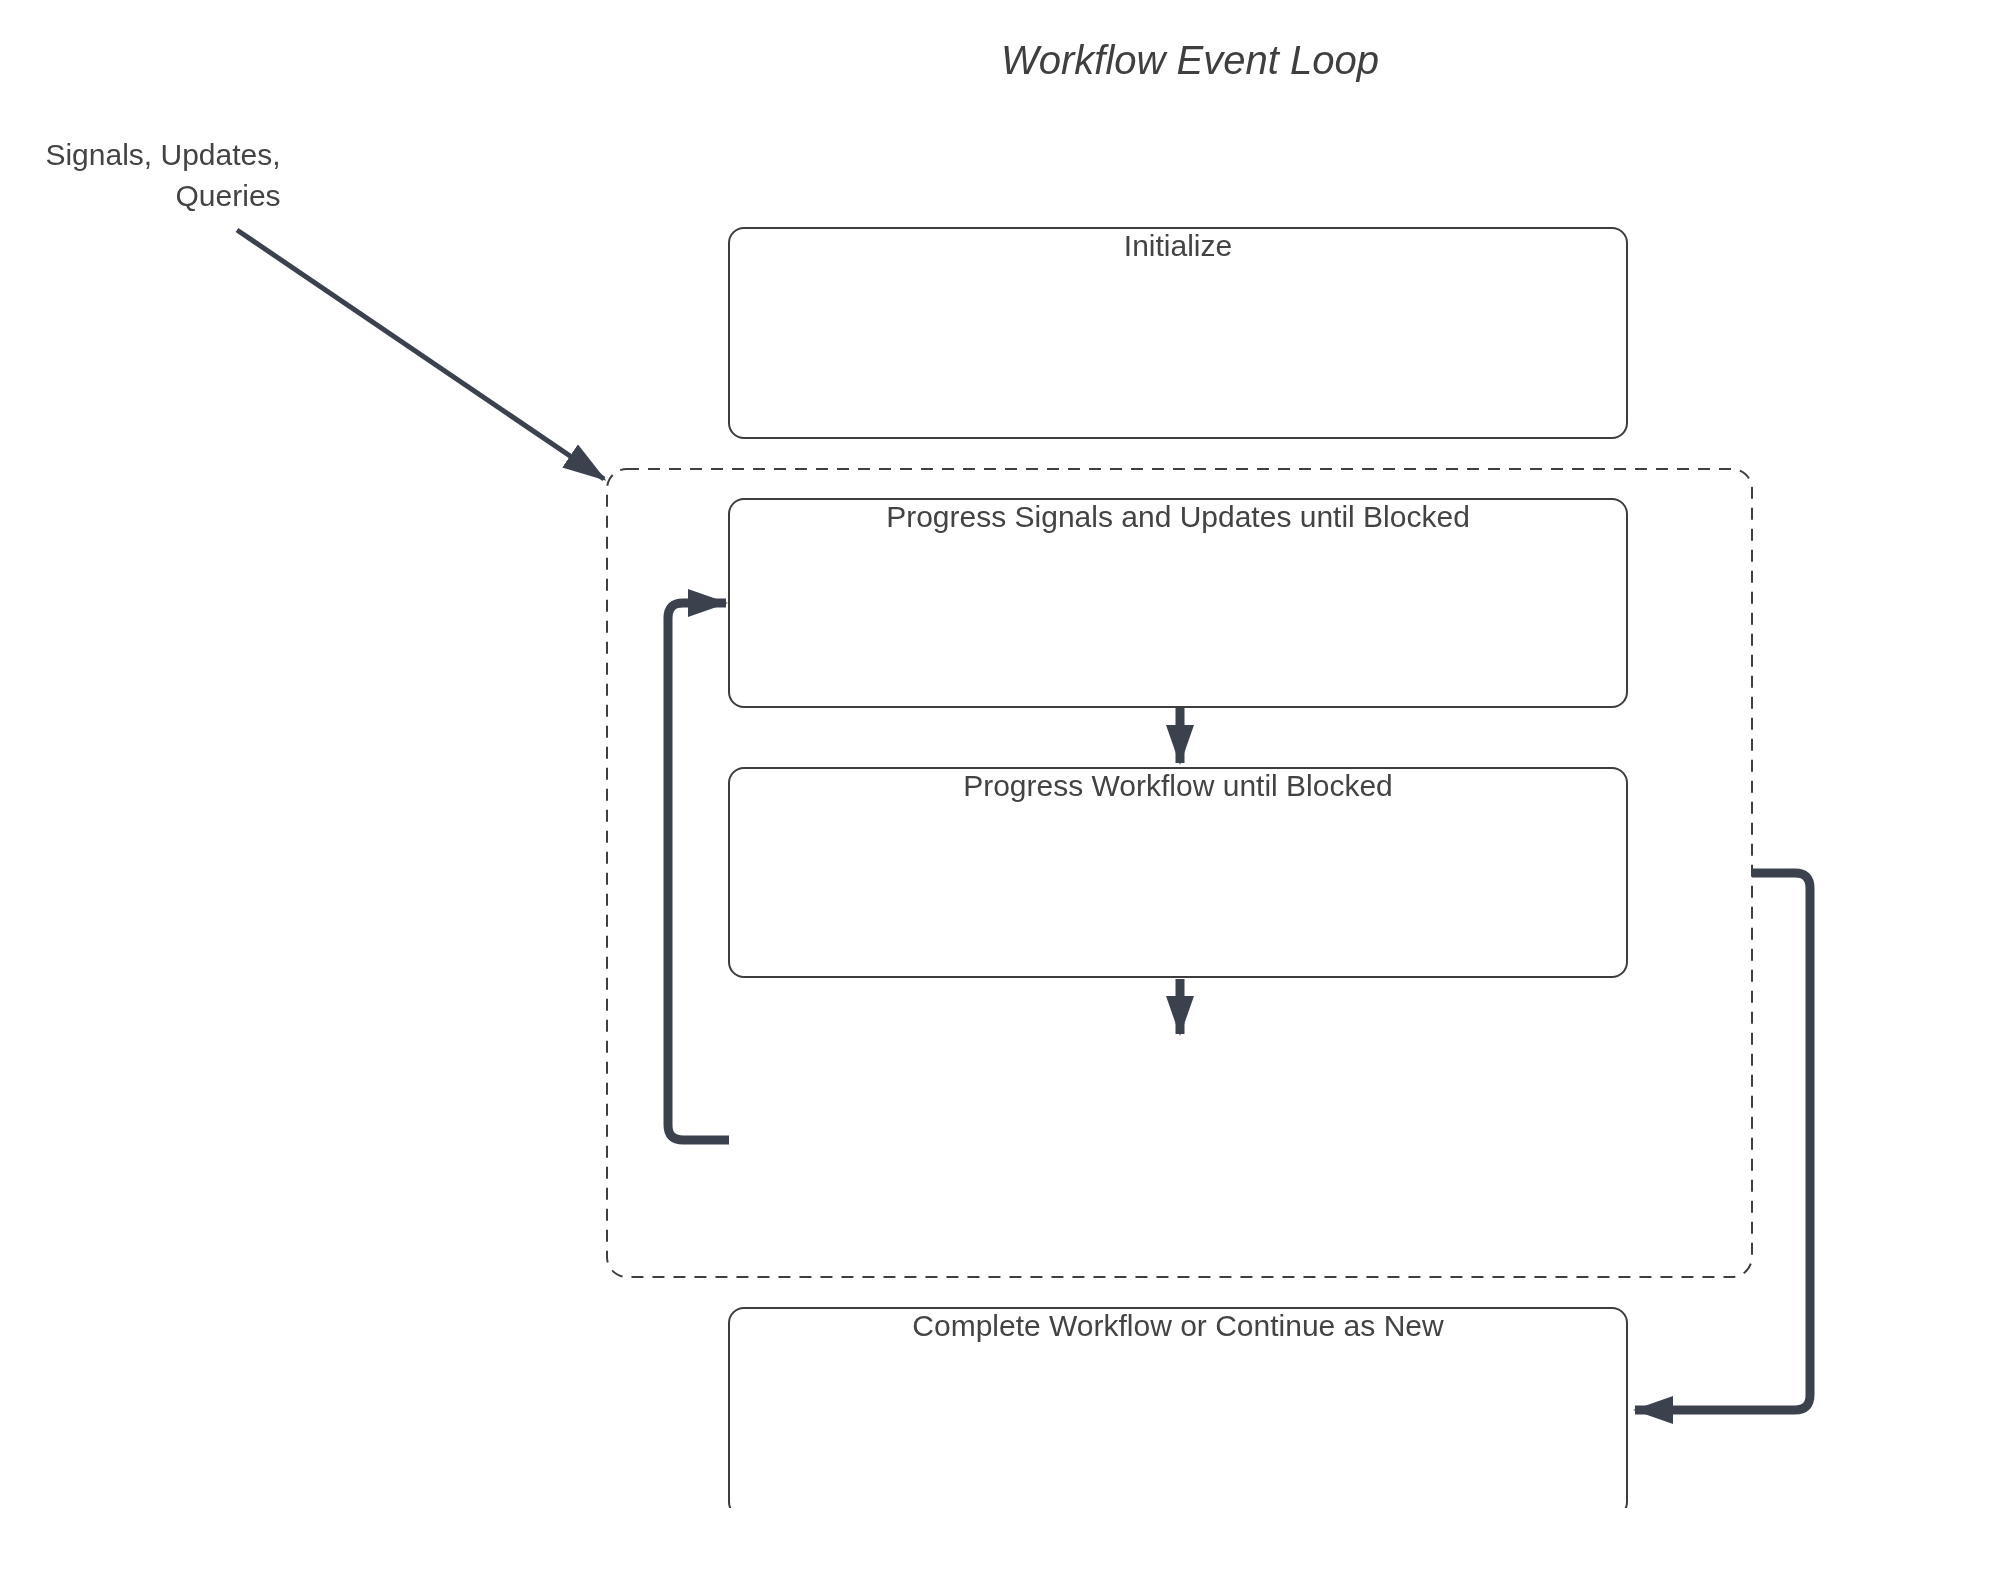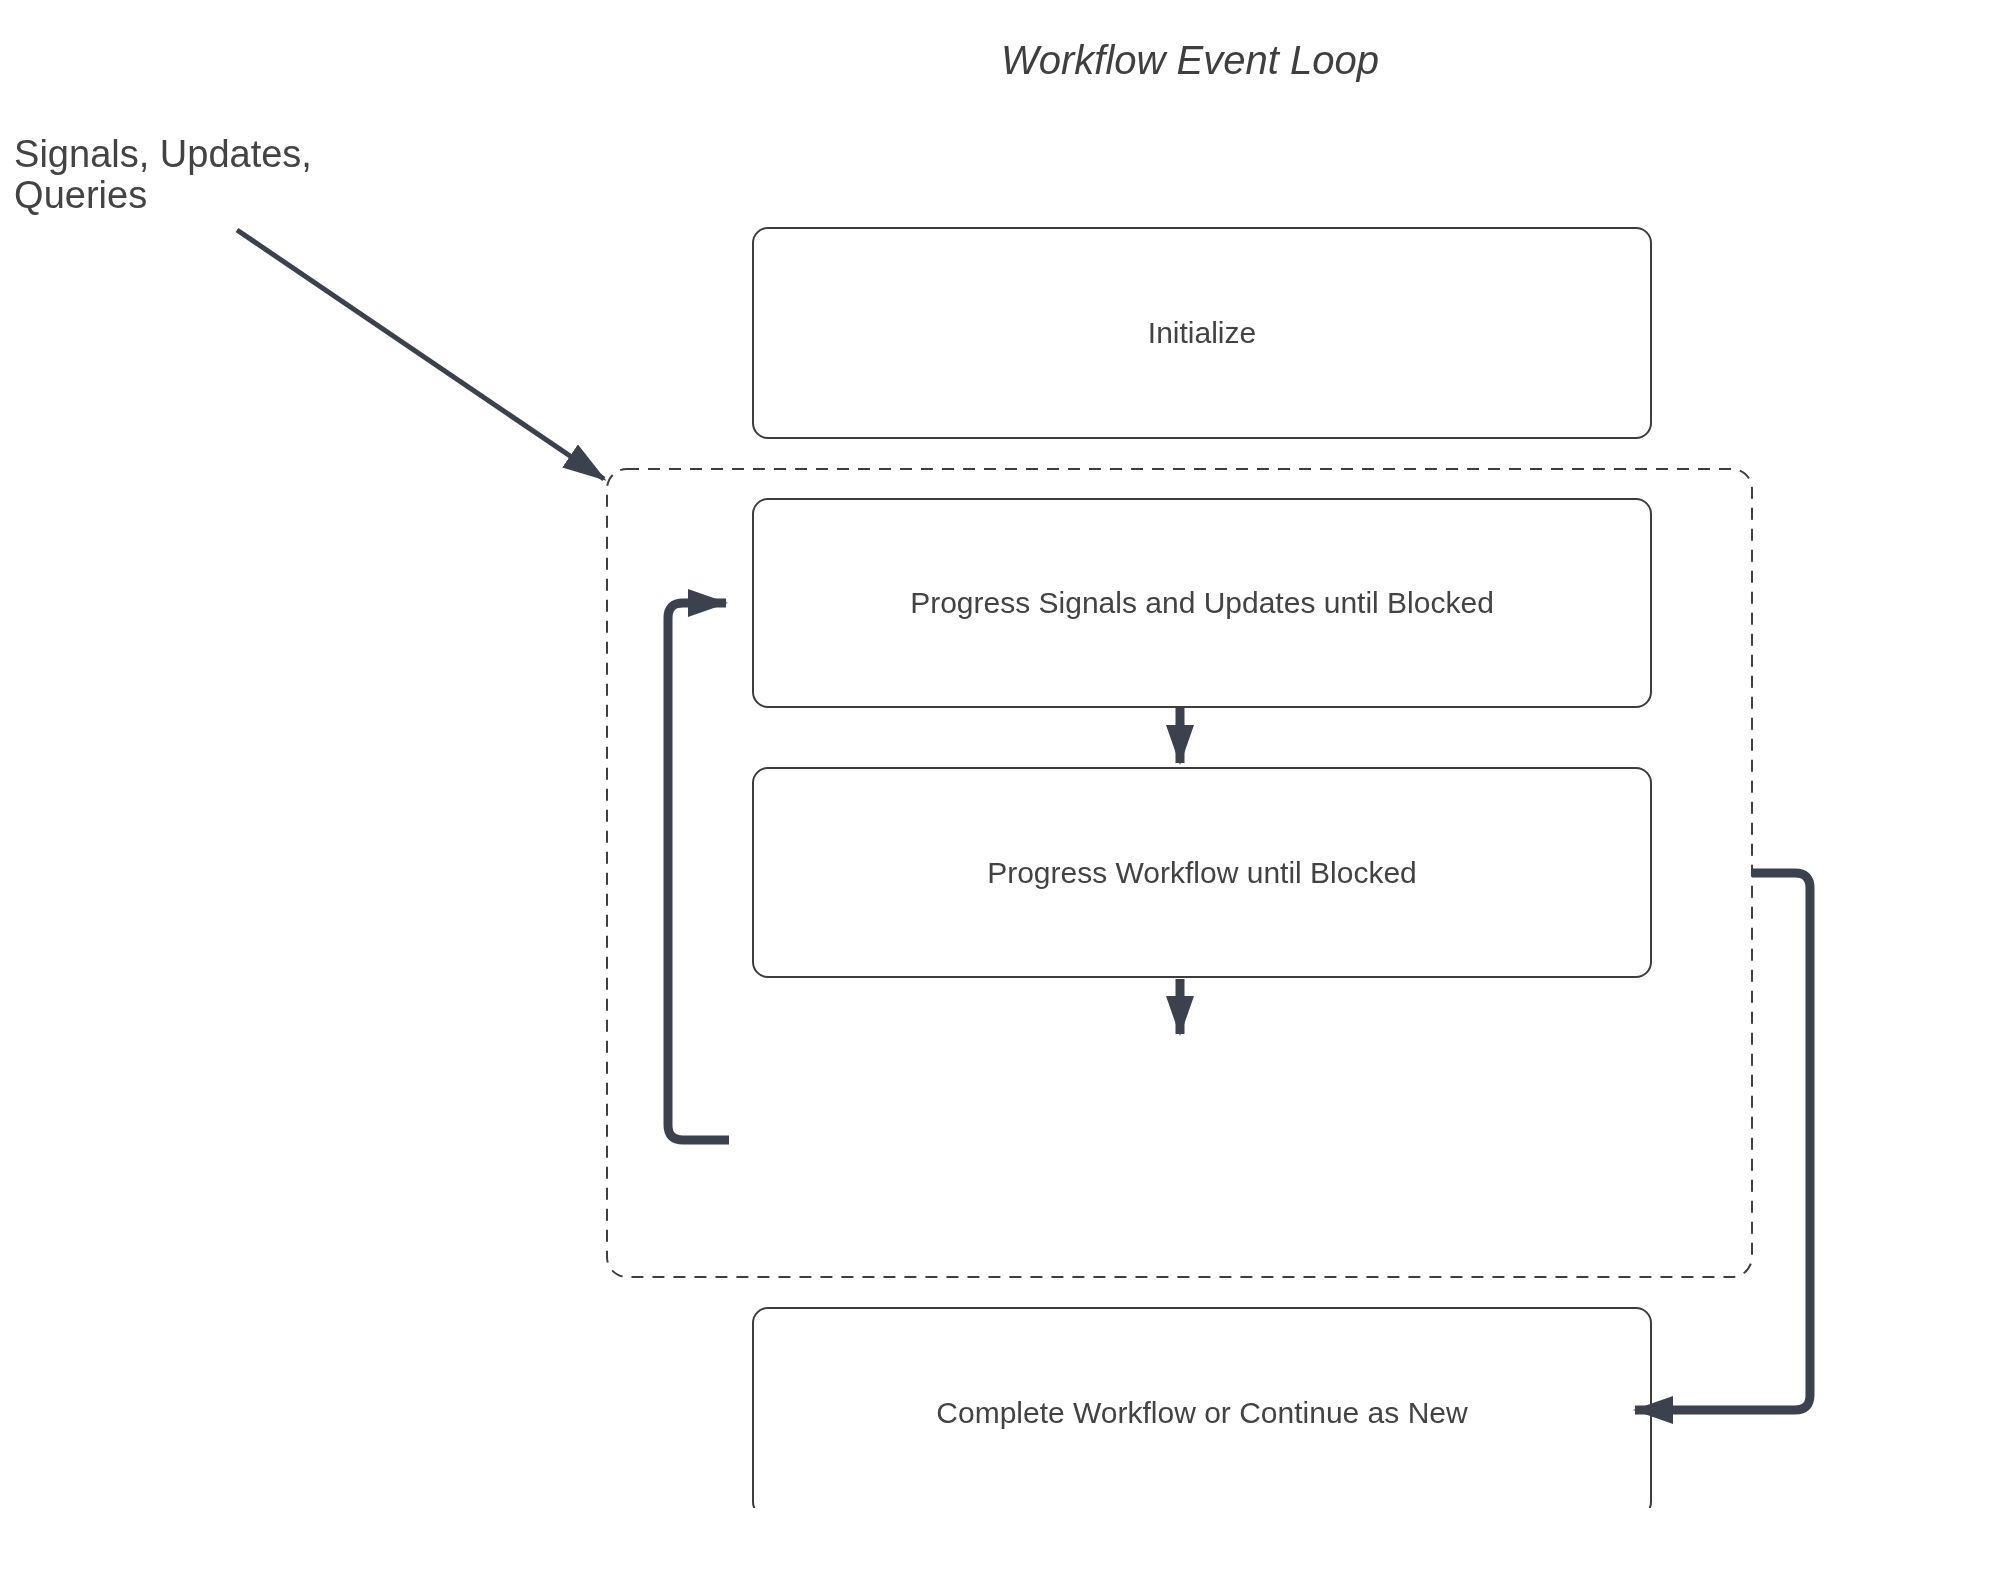--- a/index.html
+++ b/index.html
@@ -19,42 +19,40 @@
     font-size: 40px;
     font-style: italic;
     color: #3f3f3f;
     white-space: nowrap;
   }
   .external-label {
     position: absolute;
     left: 163px;
     top: 134px;
     transform: translateX(-50%);
-    font-size: 38px;
+    font-size: 30px;
     line-height: 41px;
     color: #434343;
-    text-align: left;
+    text-align: right;
     white-space: pre-line;
   }
   .node {
     position: absolute;
     left: 728px;
     width: 900px;
     background: #ffffff;
     border: 2px solid #3d3d3d;
     border-radius: 16px;
     display: flex;
-    align-items: center;
     justify-content: center;
     font-size: 30px;
     color: #434343;
     text-align: center;
     box-sizing: border-box;
     z-index: 2;
-    margin-left: 24px;
   }
   .node-initialize        { top: 227px;  height: 212px; }
   .node-progress-signals  { top: 498px;  height: 210px; }
   .node-progress-workflow { top: 767px;  height: 211px; }
   .node-execute-queries   { top: 1037px; height: 211px; }
   .node-complete          { top: 1307px; height: 211px; }
   .edges-overlay {
     position: absolute;
     left: 0; top: 0;
     width: 2006px;

